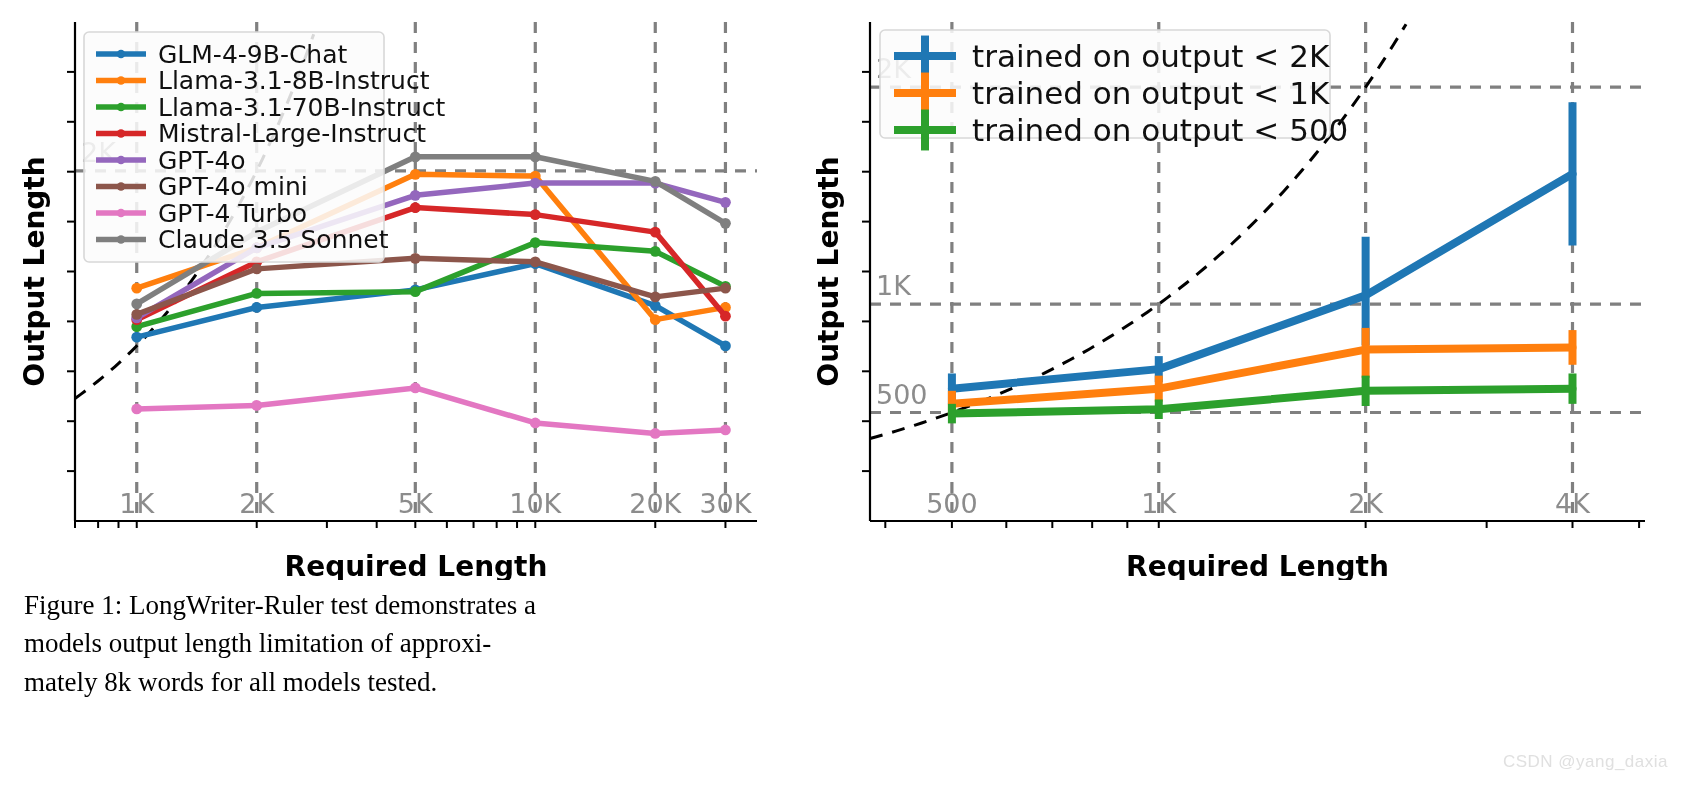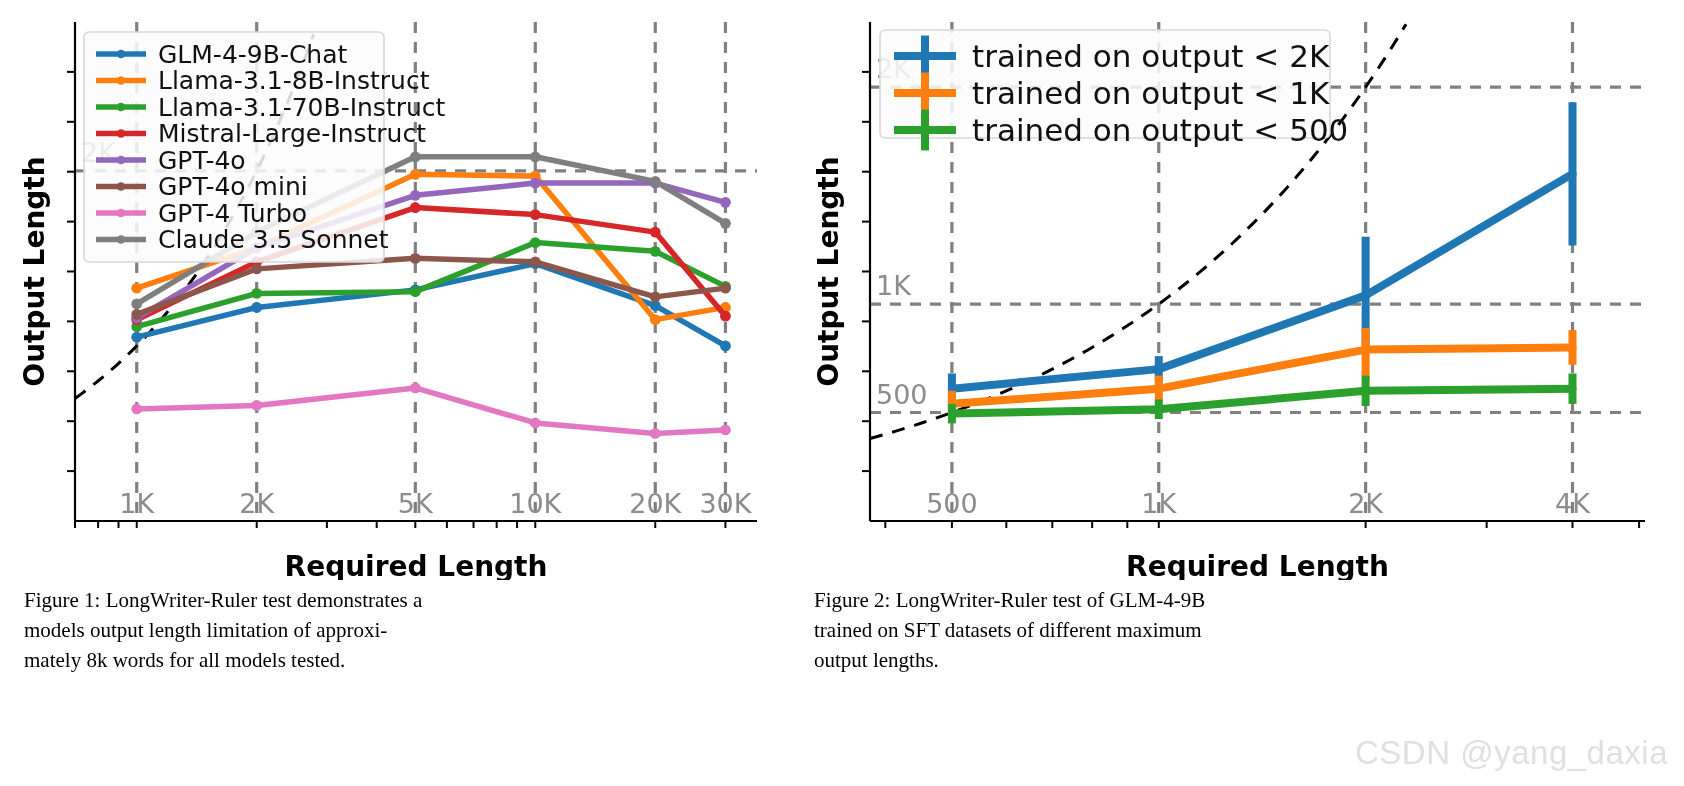--- a/index.html
+++ b/index.html
@@ -27,36 +27,36 @@
   .figure-col {
     position: relative;
   }
   .figure-col.left  { width: 800px; }
   .figure-col.right { width: 884px; }
 
   .plot-wrap { position: relative; }
 
   .caption {
     font-family: "Liberation Serif", "DejaVu Serif", serif;
-    font-size: 21px;
+    font-size: 27px;
     line-height: 1.42;
     color: #000000;
     text-align: justify;
     text-justify: inter-word;
   }
   .caption.left  { margin: 6px 22px 0 24px; }
   .caption.right { margin: 6px 30px 0 14px; }
   .caption .lastline { text-align: left; }
 
   .watermark {
     position: absolute;
     right: 16px;
     bottom: 14px;
     font-family: "Liberation Sans", sans-serif;
-    font-size: 33px;
+    font-size: 17px;
     color: #e0e0e0;
     letter-spacing: 0.5px;
     white-space: nowrap;
   }
 
   svg { display: block; }
   .axis-line { stroke: #000000; stroke-width: 2.2; fill: none; }
   .tick-line { stroke: #000000; stroke-width: 2; }
   .grid-dash { stroke: #808080; stroke-width: 3.2; stroke-dasharray: 11 9; fill: none; }
   .diag { stroke: #000000; stroke-width: 3; stroke-dasharray: 13 10; fill: none; }
@@ -290,23 +290,18 @@
             <line x1="125" y1="35.54" x2="125" y2="76.46000000000001" stroke="#1f77b4" stroke-width="8"></line>
             <text x="172" y="66.5" class="legend-text f2">trained on output &lt; 2K</text>
             <line x1="94" y1="93" x2="156" y2="93" stroke="#ff7f0e" stroke-width="8" stroke-linecap="butt"></line>
             <line x1="125" y1="72.53999999999999" x2="125" y2="113.46000000000001" stroke="#ff7f0e" stroke-width="8"></line>
             <text x="172" y="103.5" class="legend-text f2">trained on output &lt; 1K</text>
             <line x1="94" y1="130" x2="156" y2="130" stroke="#2ca02c" stroke-width="8" stroke-linecap="butt"></line>
             <line x1="125" y1="109.53999999999999" x2="125" y2="150.46" stroke="#2ca02c" stroke-width="8"></line>
             <text x="172" y="140.5" class="legend-text f2">trained on output &lt; 500</text>
           </svg>
       </div>
-      <div class="caption right">
-        <div>Figure 2: LongWriter-Ruler test of GLM-4-9B</div>
-        <div>trained on SFT datasets of different maximum</div>
-        <div class="lastline">output lengths.</div>
-      </div>
     </div>
 
   </div>
 
   <div class="watermark">CSDN @yang_daxia</div>
 </div>
 
 </body></html>

